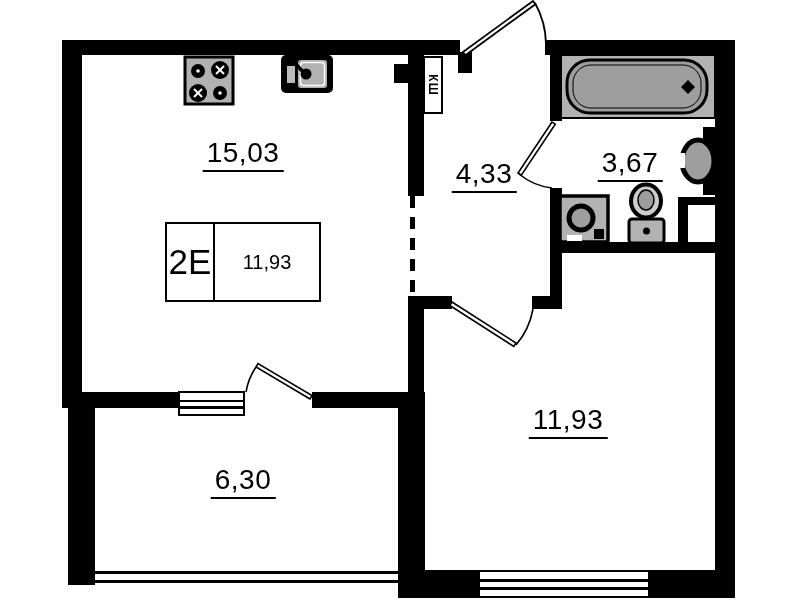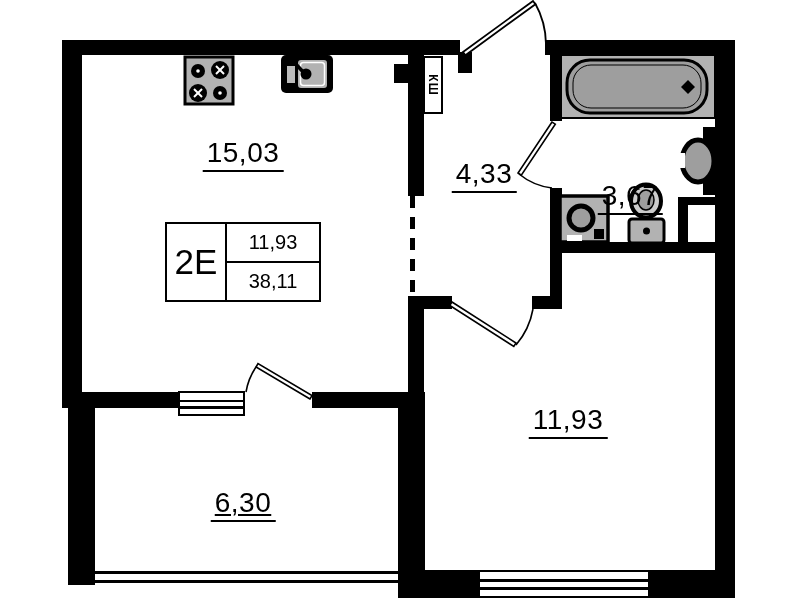--- a/index.html
+++ b/index.html
@@ -10,21 +10,21 @@
   .glazing{position:absolute;background:#fff;border-top:3px solid #000;border-bottom:3px solid #000;box-sizing:border-box;}
   .window{position:absolute;background:#fff;border:2.5px solid #000;box-sizing:border-box;}
   .window .pane-line{position:absolute;left:0;width:100%;height:2.5px;background:#000;}
   .room-label{position:absolute;transform:translateX(-50%);font-size:28px;letter-spacing:0.5px;
               border-bottom:2px solid #000;padding:0 4px 1px;white-space:nowrap;}
   .closet{position:absolute;background:#fff;border:2px solid #000;box-sizing:border-box;}
   .closet span{position:absolute;left:50%;top:50%;transform:translate(-50%,-50%) rotate(90deg);
                font-size:12px;font-weight:bold;letter-spacing:1px;}
   .type-table{position:absolute;left:165px;top:222px;width:156px;height:80px;background:#fff;
               border:2.5px solid #000;box-sizing:border-box;display:flex;}
-  .type-cell{width:60px;border-right:2.5px solid #000;display:flex;align-items:center;justify-content:center;
+  .type-cell{width:48px;border-right:2.5px solid #000;display:flex;align-items:center;justify-content:center;
              font-size:35px;box-sizing:border-box;}
   .type-rows{flex:1;display:flex;flex-direction:column;}
   .type-rows .trow{flex:1;display:flex;align-items:center;justify-content:center;font-size:20px;
                    border-bottom:2px solid #000;box-sizing:border-box;}
   .type-rows .trow:last-child{border-bottom:none;}
   svg.overlay{position:absolute;left:0;top:0;pointer-events:none;}
 </style>
 </head>
 <body>
 
@@ -139,25 +139,24 @@
 
     <g>
       <rect x="703" y="127" width="12" height="68" fill="#000"></rect>
       <ellipse cx="698" cy="161" rx="16" ry="21" fill="#9e9e9e" stroke="#000" stroke-width="5"></ellipse>
       <rect x="677" y="153" width="8" height="15" fill="#fff"></rect>
     </g>
   </svg>
 
   <div class="room-label" style="left:243px;top:137px;">15,03</div>
   <div class="room-label" style="left:484px;top:158px;">4,33</div>
-  <div class="room-label" style="left:630px;top:147px;margin-top:33px;">3,67</div>
+  <div class="room-label" style="left:630px;top:147px;">3,67</div>
   <div class="room-label" style="left:568px;top:404px;">11,93</div>
-  <div class="room-label" style="left:243px;top:487px;text-decoration:underline;">6,30</div>
+  <div class="room-label" style="left:243px;top:464px;">6,30</div>
 
   <div class="type-table">
     <div class="type-cell">2E</div>
     <div class="type-rows">
       <div class="trow">11,93</div>
-      <div class="trow">38,11</div>
     </div>
   </div>
 
 </div>
 
 </body></html>

